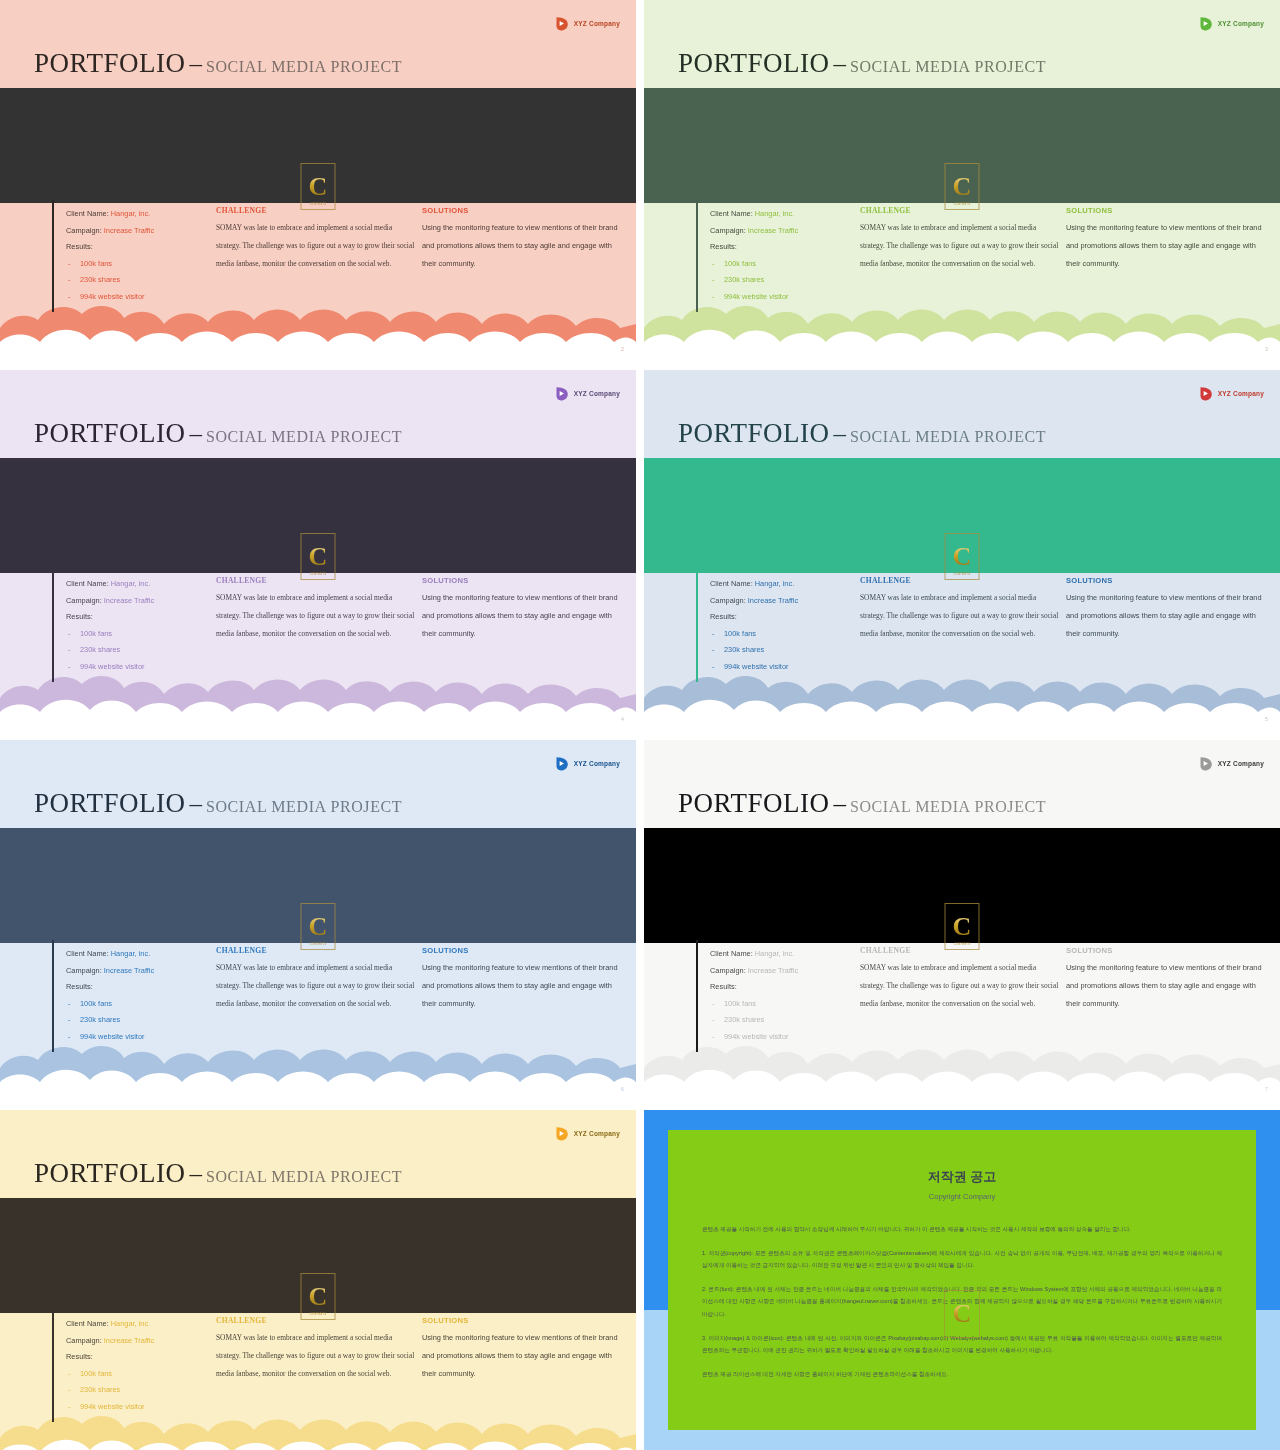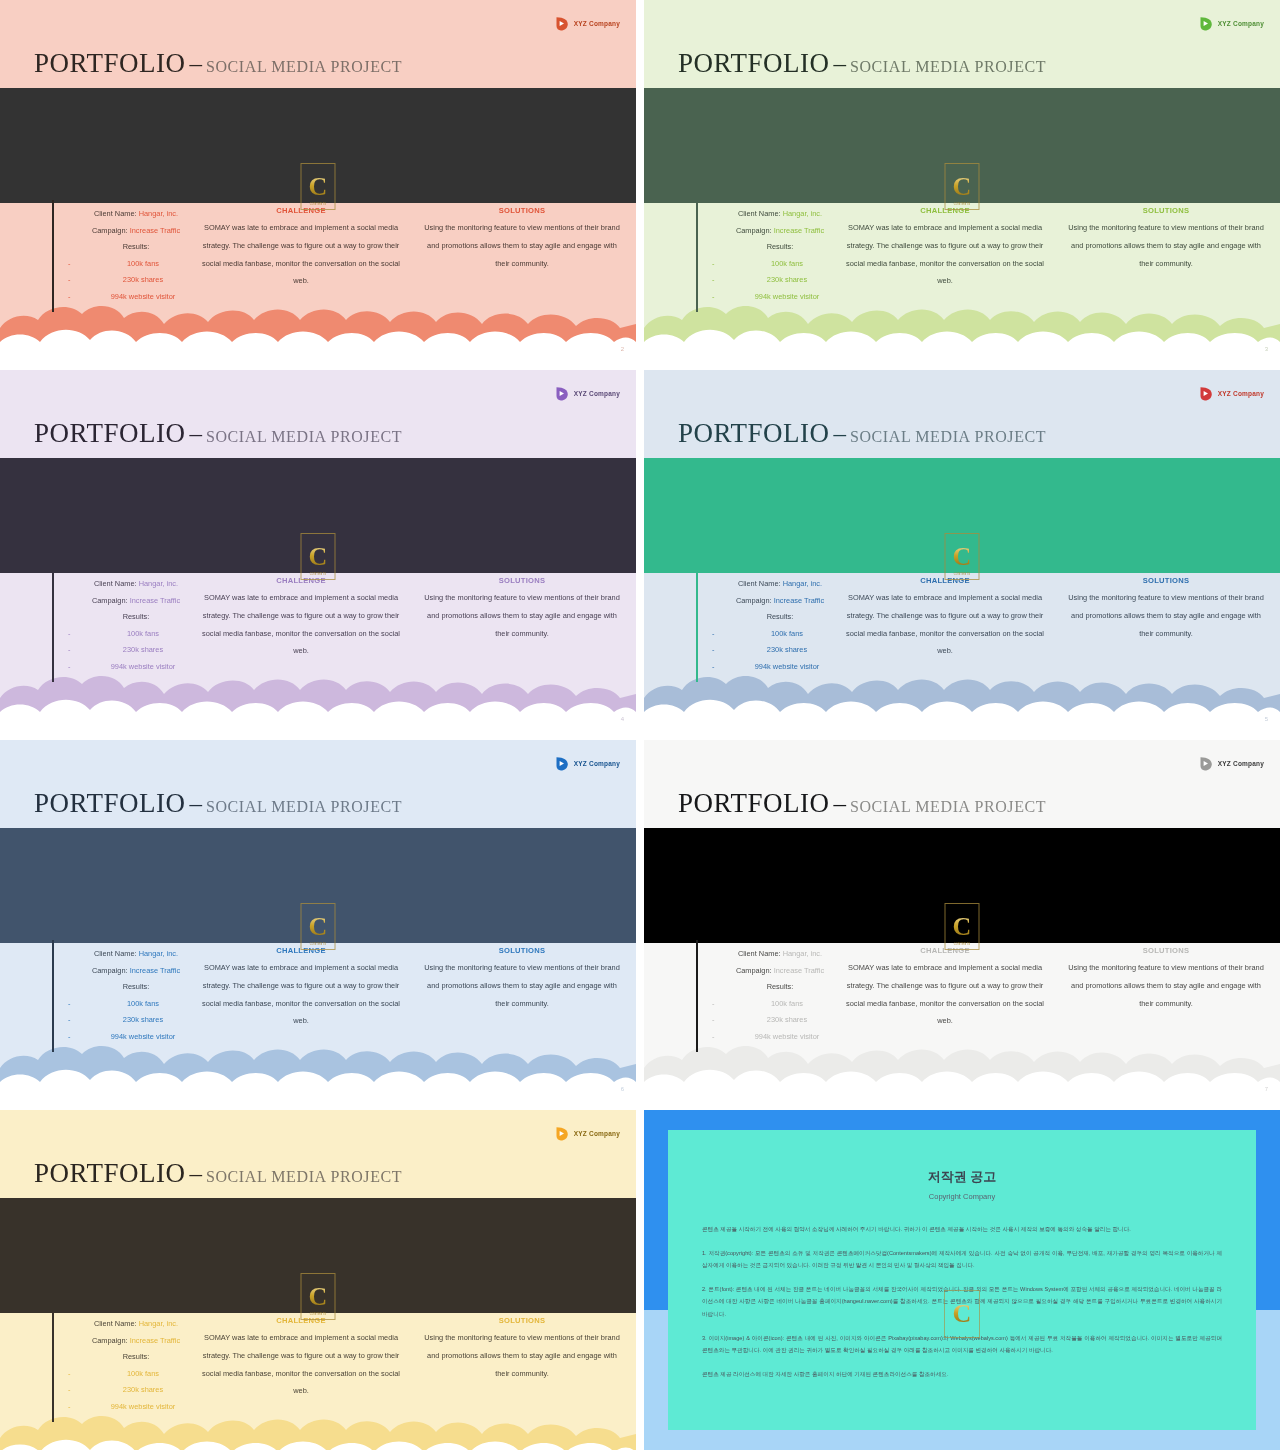--- a/index.html
+++ b/index.html
@@ -39,40 +39,40 @@
   .emblem .c{font-family:"Liberation Serif",serif;font-weight:bold;font-size:26px;
              line-height:1;color:#c9a227;
              background:linear-gradient(180deg,#f3e0a0 0%,#c9a227 45%,#8a6a14 100%);
              -webkit-background-clip:text;background-clip:text;color:transparent;}
   .emblem .sub{position:absolute;bottom:3px;left:0;right:0;text-align:center;
                font-size:2.6px;letter-spacing:.3px;color:#a8852c;}
 
   
   .vbar{position:absolute;left:52px;top:200px;width:2px;height:112px;z-index:4;}
   .cols{position:absolute;left:0;top:206px;width:100%;z-index:5;}
-  .col{position:absolute;top:0;text-align:center;}
+  .col{position:absolute;top:0;}
   .col-a{left:66px;width:140px;}
-  .col-b{left:200px;width:202px;}
+  .col-b{left:216px;width:202px;font-family:Liberation Serif, serif;}
   .col-c{left:422px;width:200px;}
 
   .kv{font-size:7.4px;line-height:16.6px;}
   .kv .lbl{}
   .li{font-size:7.4px;line-height:16.6px;padding-left:14px;position:relative;}
   .li .dash{position:absolute;left:2px;top:0;}
   .h3{font-size:7.6px;font-weight:bold;letter-spacing:.25px;margin-bottom:4px;}
   .para{font-size:7.4px;line-height:17.8px;}
 
   
   .clouds{position:absolute;left:0;bottom:0;width:100%;height:80px;z-index:3;}
   .clouds svg{display:block;width:100%;height:80px;}
 
   .pageno{position:absolute;right:12px;bottom:8px;font-size:6px;z-index:9;opacity:.55;}
   .cp-blue{position:absolute;left:0;top:0;width:100%;height:100%;background:#2f90ef;}
   .cp-blue-lo{position:absolute;left:0;top:200px;width:100%;height:160px;background:#a8d5f7;}
-  .cp-card{position:absolute;left:24px;top:20px;right:24px;bottom:40px;background:#5eead4;}
+  .cp-card{position:absolute;left:24px;top:20px;right:24px;bottom:40px;background:#84cc16;}
   .cp-h1{text-align:center;margin-top:38px;font-size:13px;font-weight:bold;color:#3c4450;}
   .cp-h2{text-align:center;margin-top:6px;font-size:7.5px;color:#5a6371;}
   .cp-body{margin:22px 34px 0 34px;color:#4a4f57;}
   .cp-p{font-size:5.6px;line-height:12.6px;margin-bottom:11px;text-align:justify;}
   .cp-emblem{position:absolute;left:50%;transform:translateX(-50%);top:180px;
              width:34px;height:46px;border:1px solid rgba(170,140,60,.6);
              display:flex;align-items:center;justify-content:center;z-index:7;background:transparent;}
   .cp-emblem .c{font-family:"Liberation Serif",serif;font-weight:bold;font-size:26px;line-height:1;
              background:linear-gradient(180deg,#f3e0a0 0%,#c9a227 45%,#8a6a14 100%);
              -webkit-background-clip:text;background-clip:text;color:transparent;}

